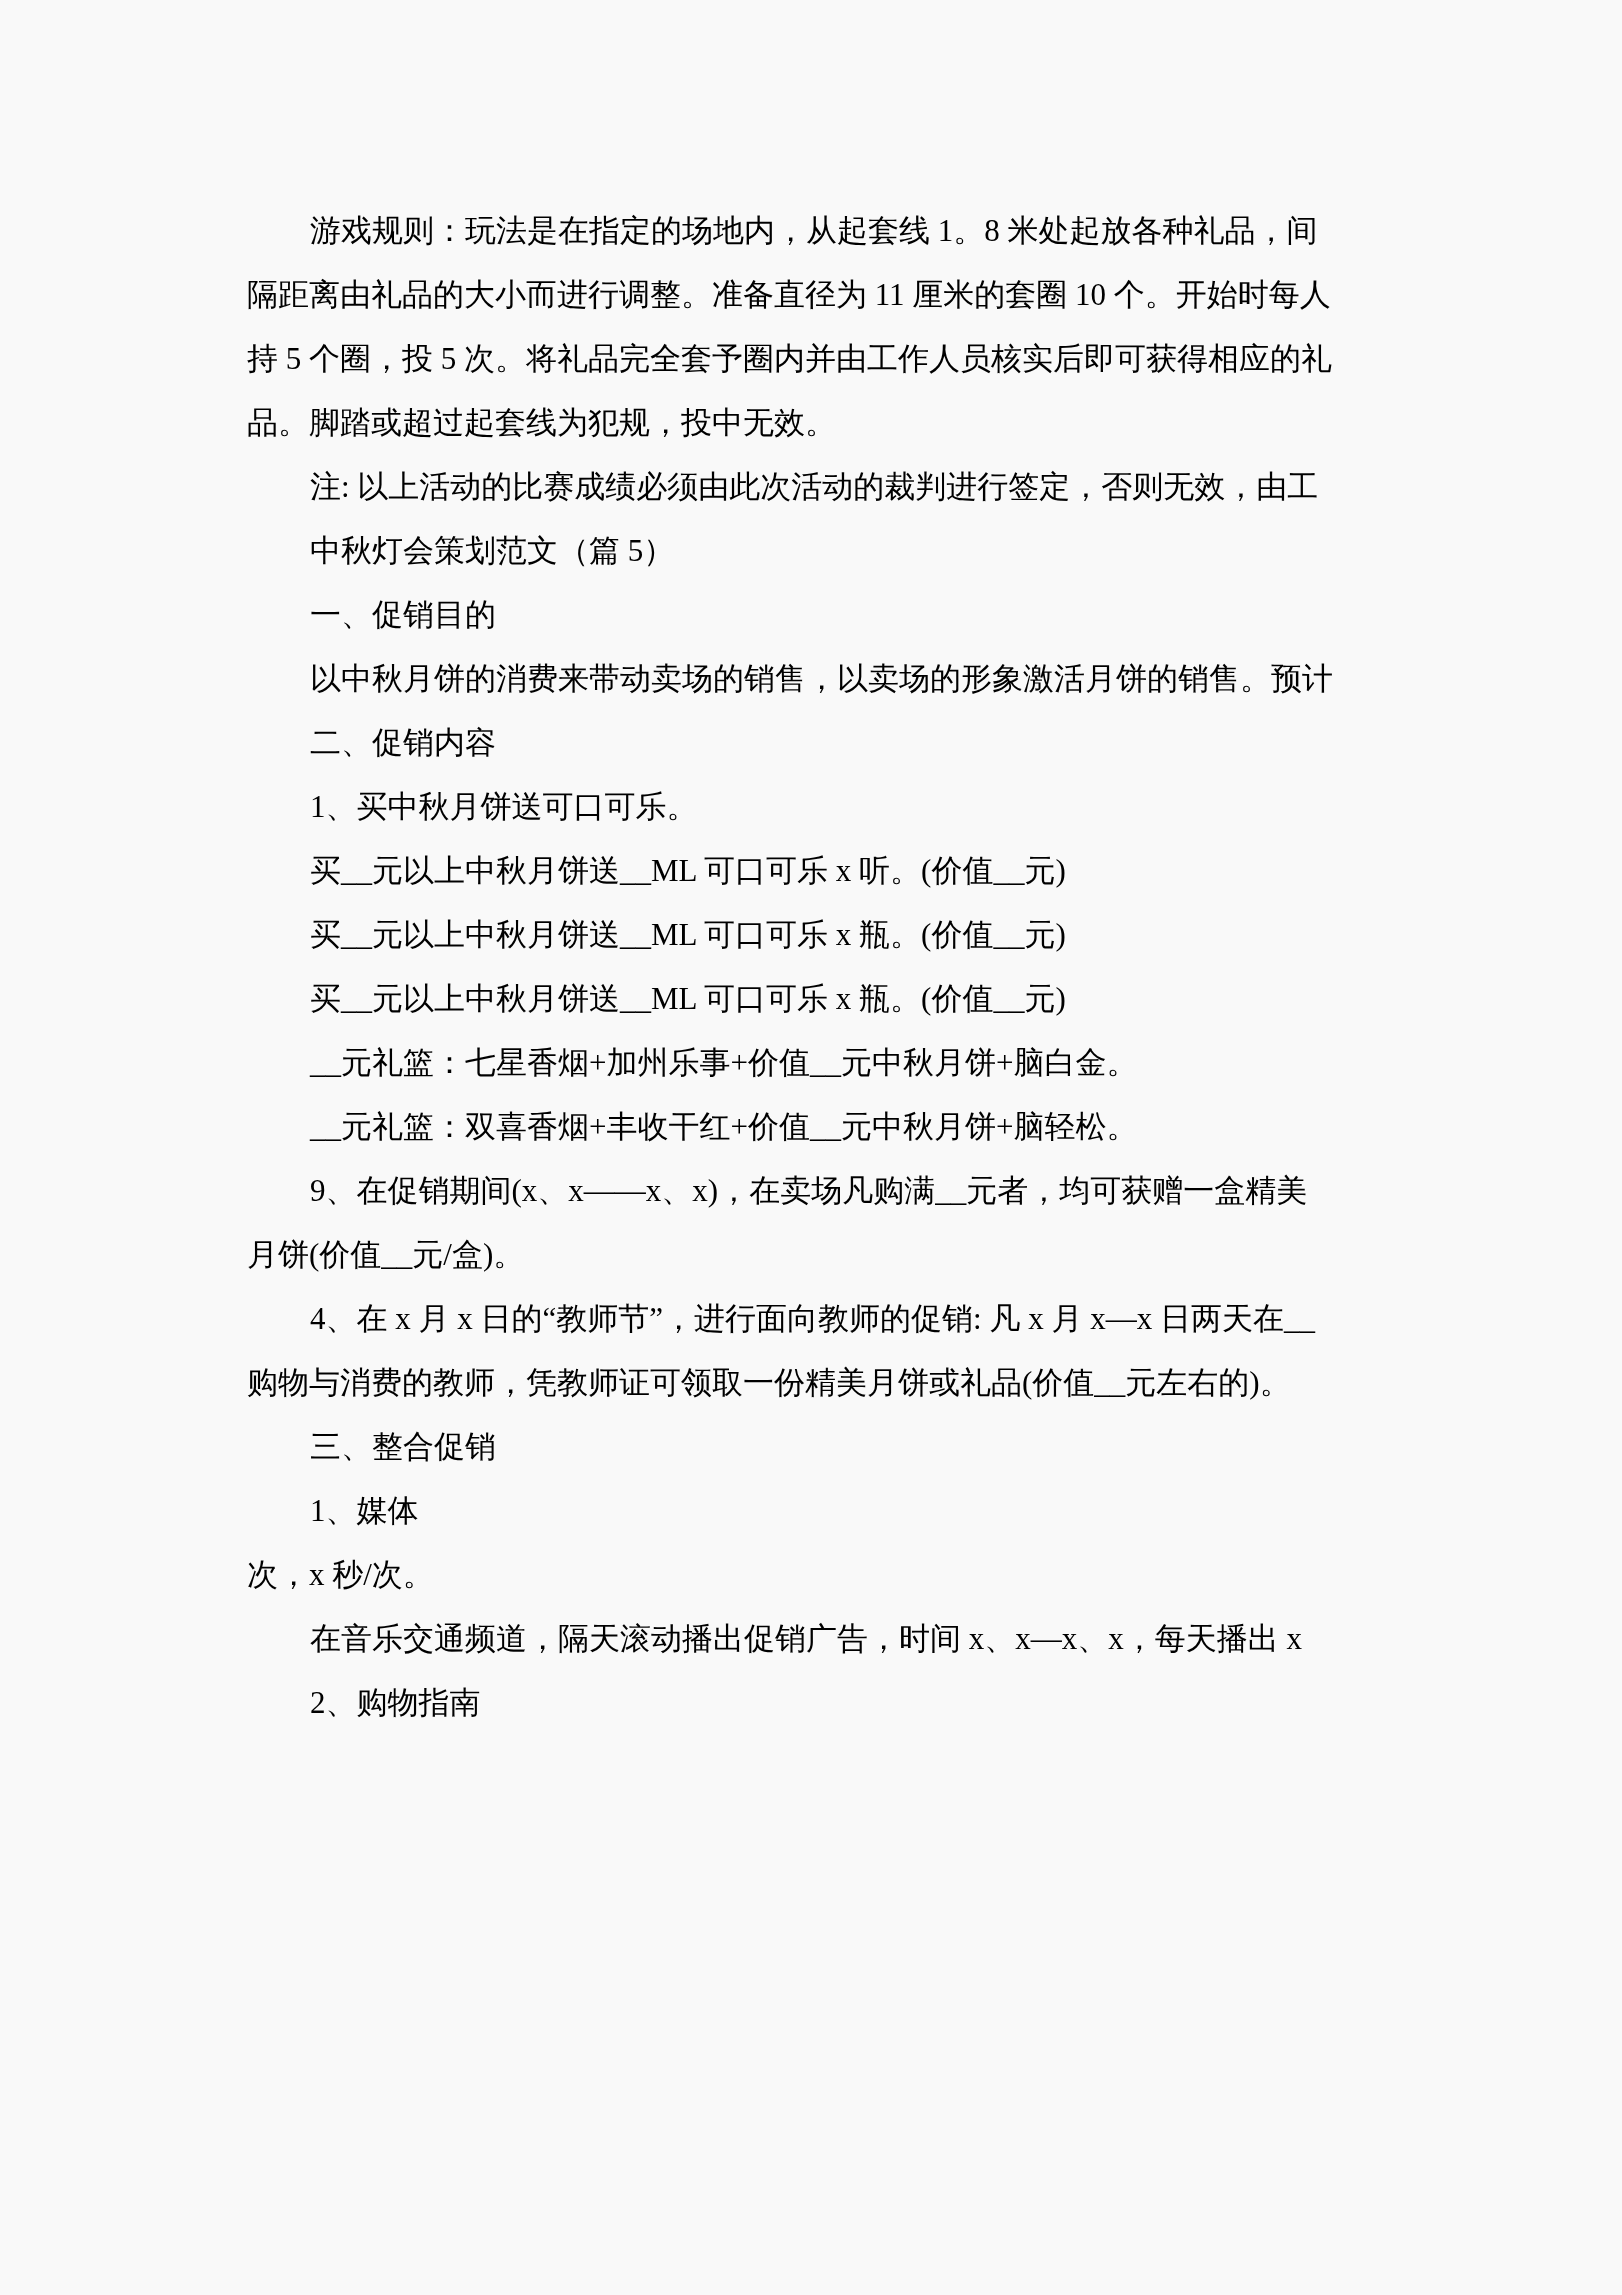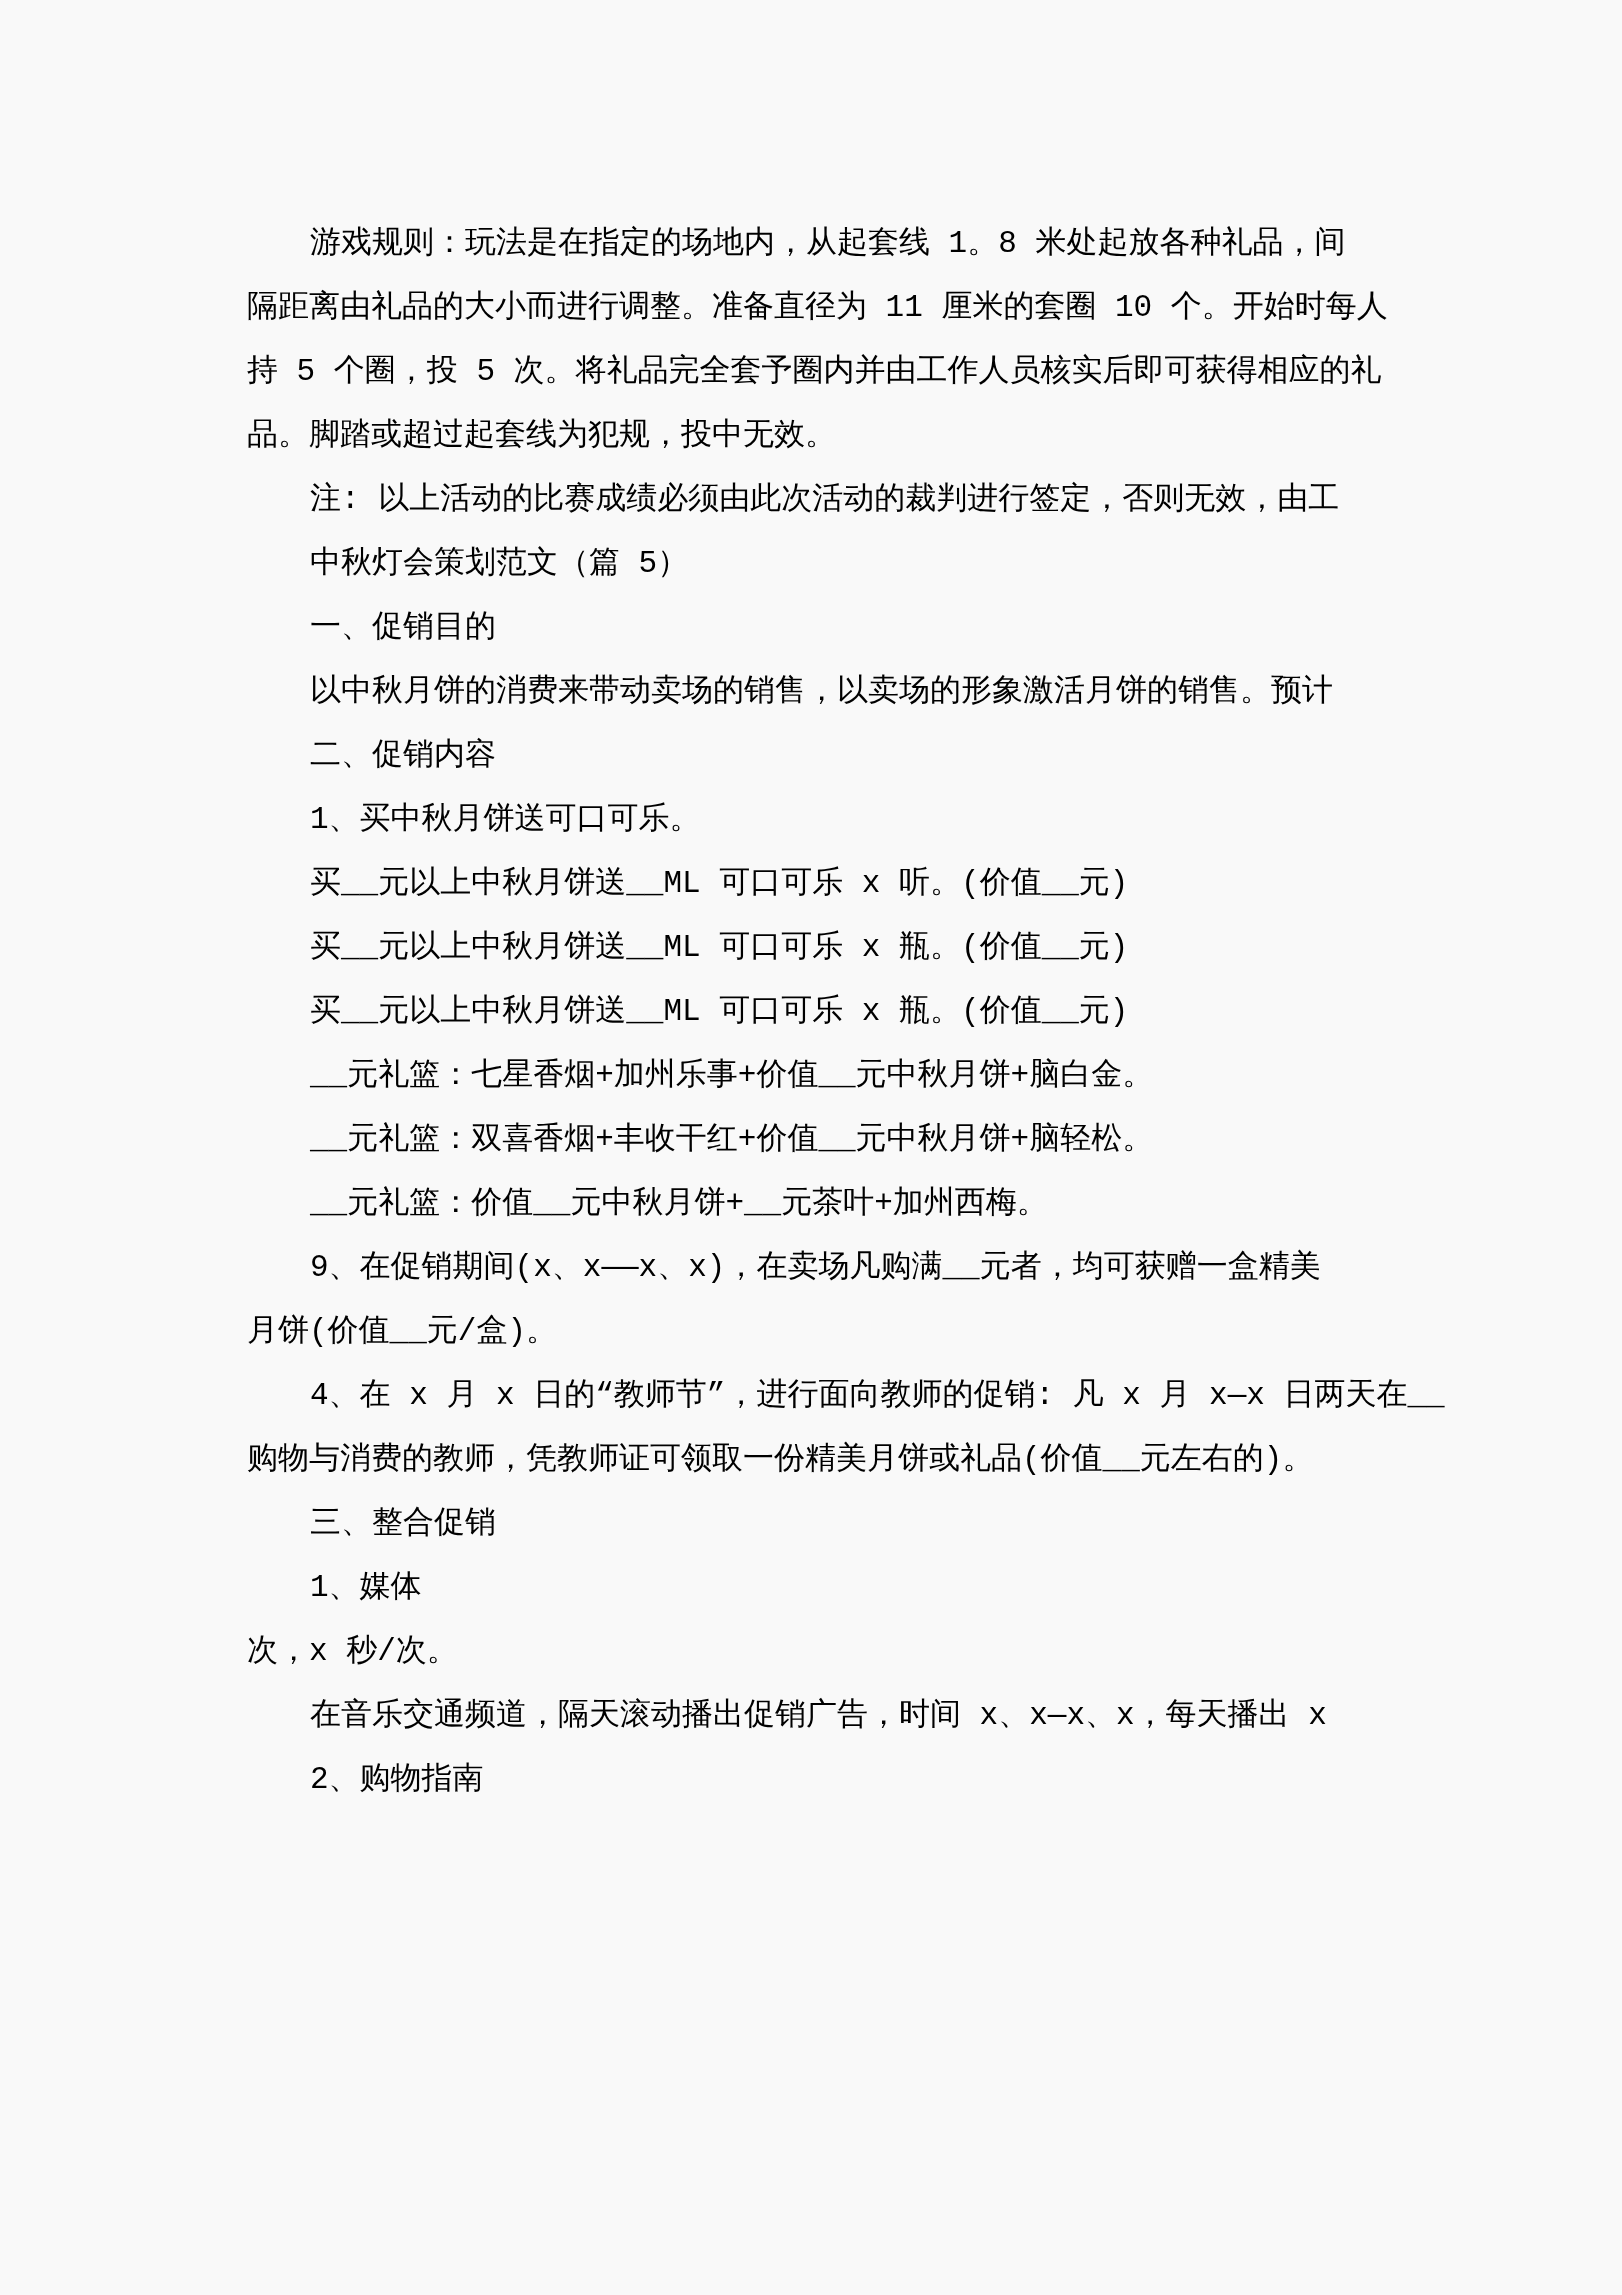--- a/index.html
+++ b/index.html
@@ -8,25 +8,25 @@
   }
   .page {
     position: relative;
     width: 1623px;
     height: 2295px;
     background: #f9f9f9;
     overflow: hidden;
   }
   .doc {
     position: absolute;
-    top: 212px;
+    top: 199px;
     left: 247px;
     width: 1139px;
     color: #000000;
-    font-family: Liberation Mono, monospace;
+    font-family: Liberation Serif, serif;
     font-size: 31px;
     line-height: 64px;
     font-weight: 400;
   }
   .line {
     margin: 0;
     padding: 0;
     white-space: nowrap;
     text-align: left;
   }
@@ -47,21 +47,20 @@
       <p class="line indent">中秋灯会策划范文（篇 5）</p>
       <p class="line indent">一、促销目的</p>
       <p class="line indent">以中秋月饼的消费来带动卖场的销售，以卖场的形象激活月饼的销售。预计</p>
       <p class="line indent">二、促销内容</p>
       <p class="line indent">1、买中秋月饼送可口可乐。</p>
       <p class="line indent">买__元以上中秋月饼送__ML 可口可乐 x 听。(价值__元)</p>
       <p class="line indent">买__元以上中秋月饼送__ML 可口可乐 x 瓶。(价值__元)</p>
       <p class="line indent">买__元以上中秋月饼送__ML 可口可乐 x 瓶。(价值__元)</p>
       <p class="line indent">__元礼篮：七星香烟+加州乐事+价值__元中秋月饼+脑白金。</p>
       <p class="line indent">__元礼篮：双喜香烟+丰收干红+价值__元中秋月饼+脑轻松。</p>
-      <p class="line indent">__元礼篮：价值__元中秋月饼+__元茶叶+加州西梅。</p>
       <p class="line indent">9、在促销期间(x、x——x、x)，在卖场凡购满__元者，均可获赠一盒精美</p>
       <p class="line">月饼(价值__元/盒)。</p>
       <p class="line indent">4、在 x 月 x 日的“教师节”，进行面向教师的促销: 凡 x 月 x—x 日两天在__</p>
       <p class="line">购物与消费的教师，凭教师证可领取一份精美月饼或礼品(价值__元左右的)。</p>
       <p class="line indent">三、整合促销</p>
       <p class="line indent">1、媒体</p>
       <p class="line">次，x 秒/次。</p>
       <p class="line indent">在音乐交通频道，隔天滚动播出促销广告，时间 x、x—x、x，每天播出 x</p>
       <p class="line indent">2、购物指南</p>
     </div>

